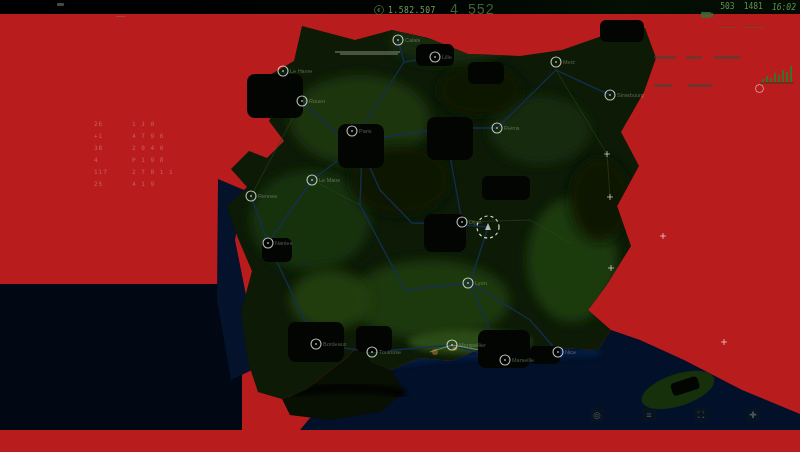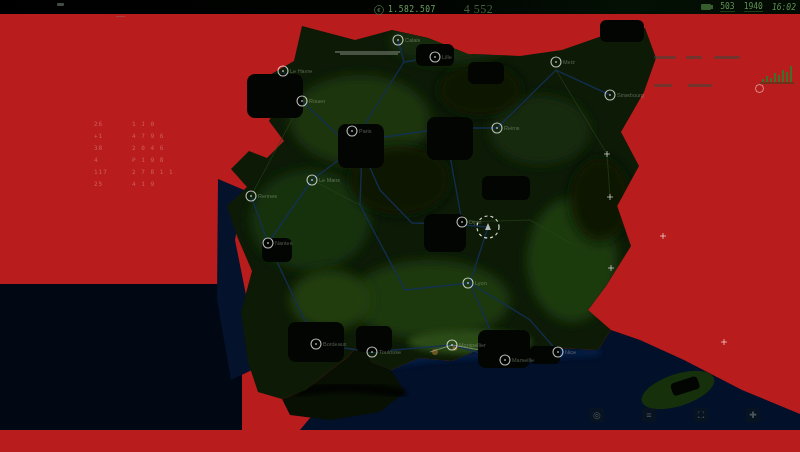--- a/index.html
+++ b/index.html
@@ -8,26 +8,26 @@
   
   .topbar{position:absolute;left:0;top:0;width:800px;height:14px;
           background:linear-gradient(90deg,#000 0%,#010401 55%,#041004 78%,#030b03 100%);
           z-index:30;display:flex;align-items:center;}
   .tb-dot{position:absolute;left:57px;top:3px;width:7px;height:3px;background:#9aa99a;opacity:.45;border-radius:1px;}
   .tb-dash{position:absolute;left:116px;top:16px;width:9px;height:1px;background:#8a8a8a;opacity:.35;}
   .money{position:absolute;left:374px;top:2px;display:flex;align-items:center;gap:4px;}
   .coin{width:8px;height:8px;border:1px solid #4f6e46;border-radius:50%;color:#6e9a62;font-size:6px;
         line-height:8px;text-align:center;opacity:.8;}
   .money-amt{font-family:"DejaVu Sans Mono",monospace;font-size:8px;color:#79b06a;letter-spacing:.5px;opacity:.9;}
-  .money-delta{font-family:Liberation Serif, serif;font-size:12px;color:#44603b;letter-spacing:.5px;margin-left:24px;}
+  .money-delta{font-family:Liberation Mono, monospace;font-size:14px;color:#44603b;letter-spacing:.5px;margin-left:10px;}
   .tb-right{position:absolute;right:4px;top:2px;display:flex;align-items:center;gap:9px;}
   .truckicon{width:10px;height:6px;background:#3f6b36;border-radius:1px;opacity:.85;position:relative;}
   .truckicon:after{content:"";position:absolute;right:-2px;top:1px;width:3px;height:4px;background:#3f6b36;}
   .tb-stat{font-family:"DejaVu Sans Mono",monospace;font-size:8px;color:#699e5c;opacity:.9;
-           border-bottom:1px solid rgba(60,110,50,.55);padding-bottom:0;}
+           border-bottom:1px solid rgba(60,110,50,.55);padding-bottom:16px;}
   .tb-stat.nound{border-bottom:none;font-style:italic;}
   
   .map{position:absolute;left:0;top:14px;width:800px;height:416px;}
   
   .jobtable{position:absolute;left:94px;top:118px;z-index:20;
             font-family:"DejaVu Sans Mono",monospace;font-size:6px;line-height:12px;
             color:rgba(255,255,255,.28);letter-spacing:1px;}
   .jobtable .jrow{display:flex;}
   .jobtable .c1{width:38px;}
   .jobtable .c2{width:120px;}
@@ -270,21 +270,21 @@
   <div class="topbar">
     <div class="tb-dot"></div>
     <div class="money">
       <span class="coin">€</span>
       <span class="money-amt">1.582.507</span>
       <span class="money-delta">4 552</span>
     </div>
     <div class="tb-right">
       <span class="truckicon"></span>
       <span class="tb-stat">503</span>
-      <span class="tb-stat">1940</span>
+      <span class="tb-stat">1481</span>
       <span class="tb-stat nound">16:02</span>
     </div>
   </div>
   <div class="tb-dash"></div>
 
   <div class="jobtable" id="jobtable">
       <div class="jrow">
         <span class="c1">26</span>
         <span class="c2">1 J 0</span>
       </div>

